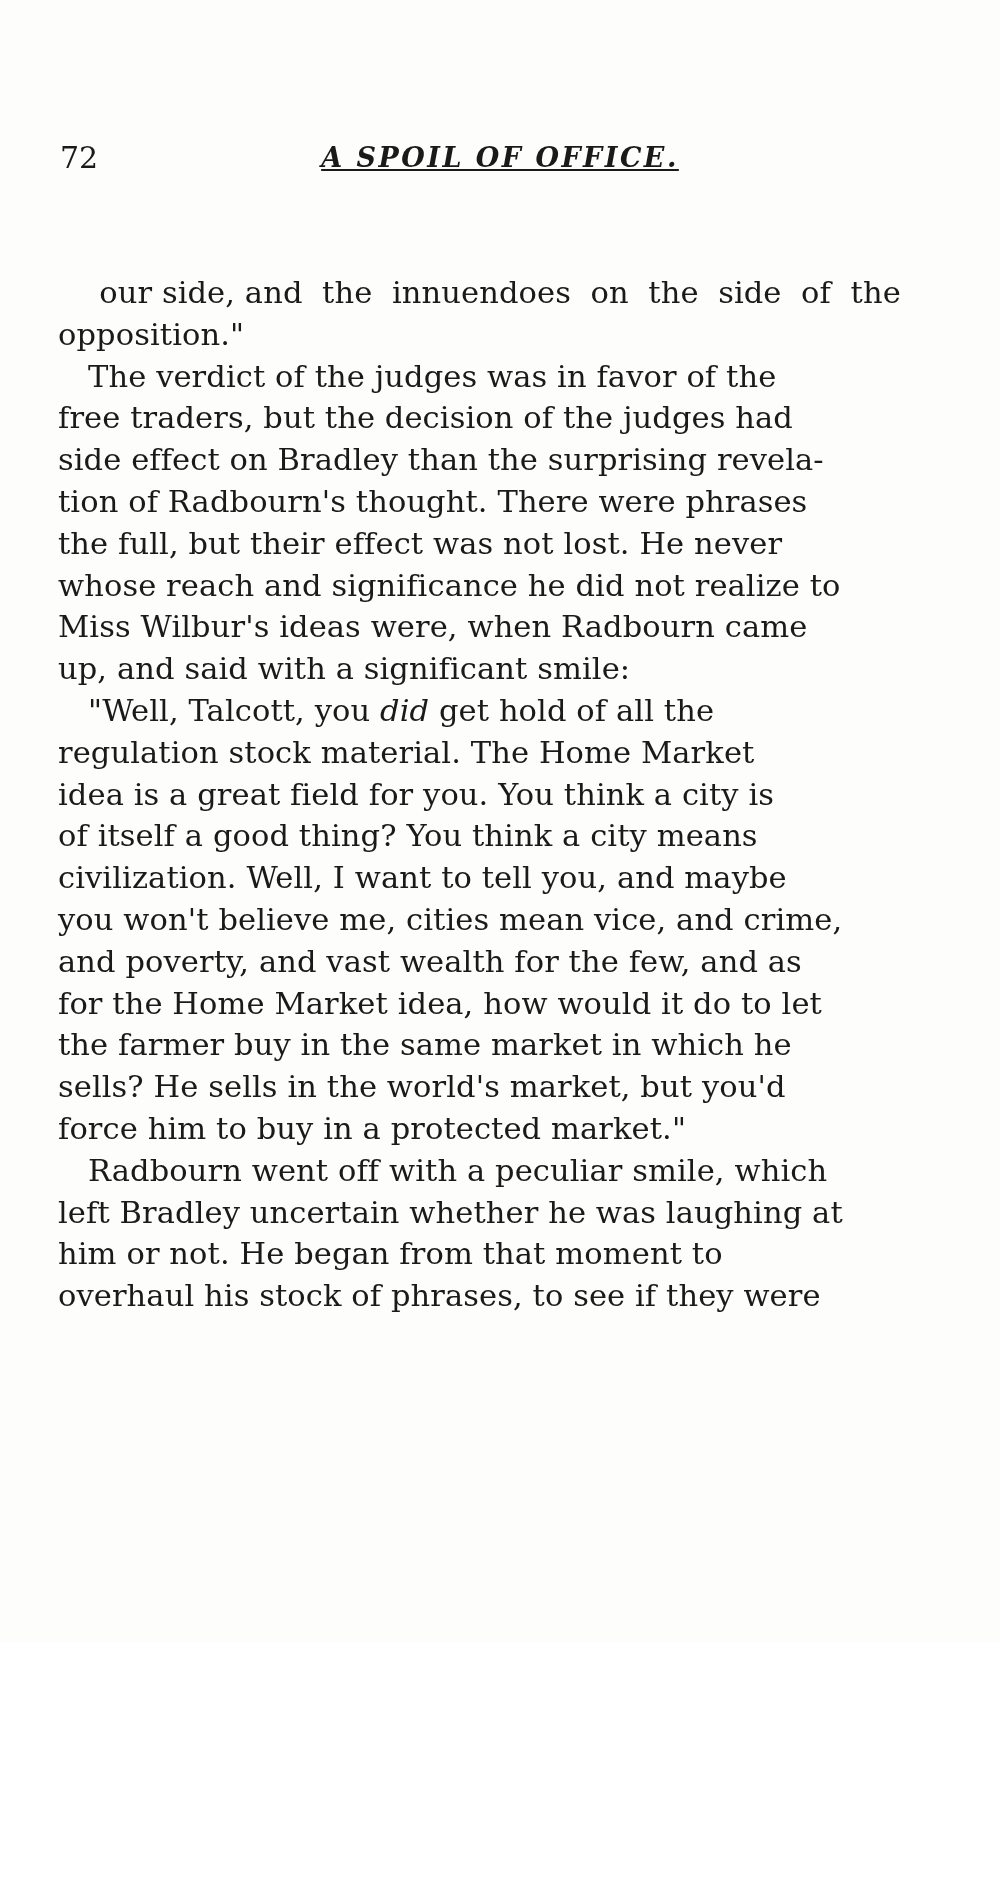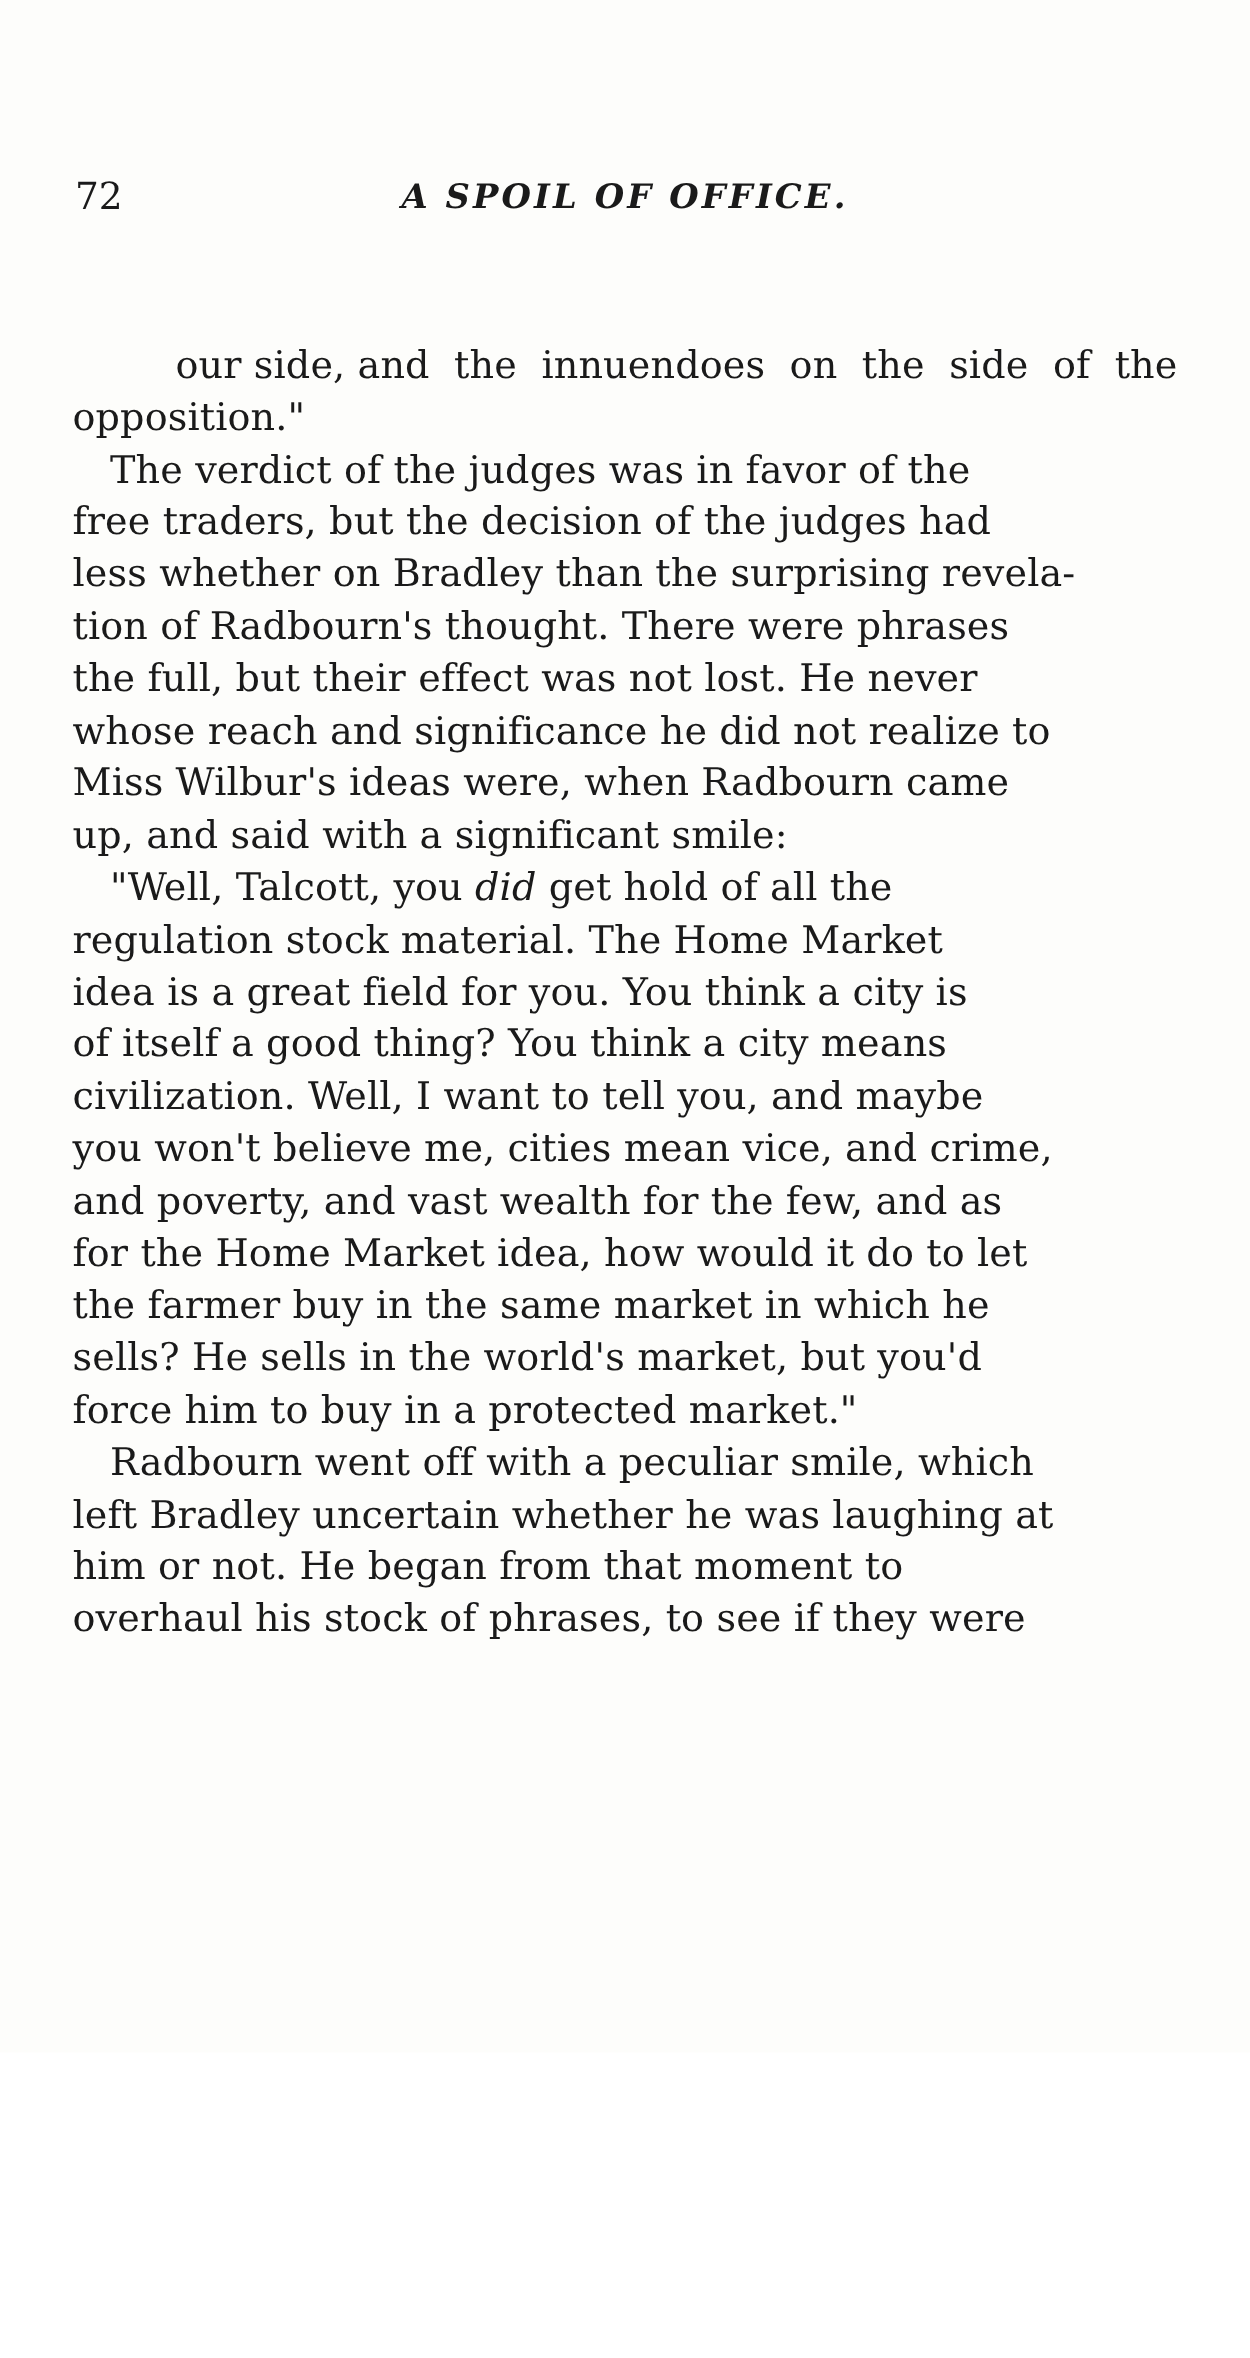--- a/index.html
+++ b/index.html
@@ -42,36 +42,37 @@
     position: absolute;
     left: 0;
     top: 2px;
     width: 880px;
     text-align: center;
     font-size: 27px;
     font-style: italic;
     font-weight: bold;
     font-family: "DejaVu Serif", serif;
     letter-spacing: 2.5px;
+    text-decoration: underline;
   }
   .body-text {
     position: absolute;
     left: 58px;
     top: 272px;
     width: 884px;
   }
   .line {
     font-size: 30.5px;
     line-height: 41.8px;
     white-space: nowrap;
     letter-spacing: 0.1px;
   }
   .just {
     display: flex;
-    justify-content: flex-end;
+    justify-content: center;
   }
   .just > span {
     white-space: pre;
   }
   .indent {
     padding-left: 30px;
   }
   .ital {
     font-style: italic;
     margin-top: 46px;
@@ -92,21 +93,21 @@
     <div>
       <div class="line just">
           <span>our side, and  the  innuendoes  on  the  side  of  the</span>
         </div>
       <div class="line"><span>opposition."</span></div>
     </div>
 
     <div>
       <div class="line indent"><span>The  verdict  of  the  judges  was  in  favor  of  the</span></div>
       <div class="line"><span>free  traders,  but  the  decision  of  the  judges  had</span></div>
-      <div class="line"><span>less  whether  on  Bradley  than  the  surprising  revela-</span></div>
+      <div class="line"><span>side  effect  on  Bradley  than  the  surprising  revela-</span></div>
       <div class="line"><span>tion  of  Radbourn's  thought.     There  were phrases</span></div>
       <div class="line"><span>the full, but their effect  was  not  lost.    He  never</span></div>
       <div class="line"><span>whose reach and significance he did not  realize  to</span></div>
     </div>
 
     <div>
       <div class="line"><span>Miss  Wilbur's  ideas  were,  when  Radbourn  came</span></div>
       <div class="line"><span>up, and said with a significant smile:</span></div>
     </div>
 

